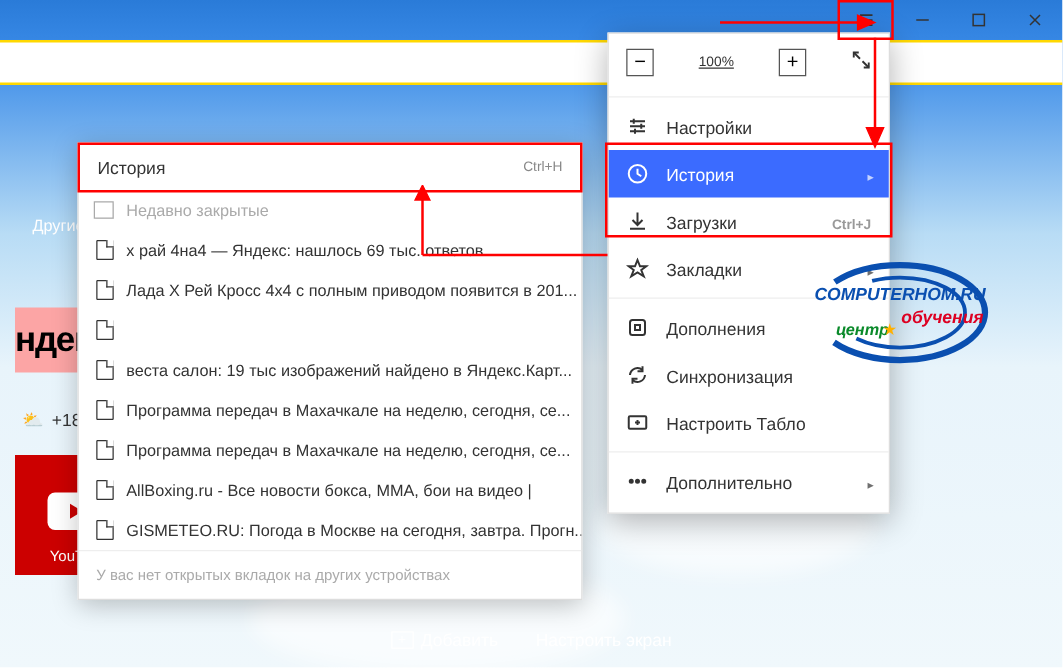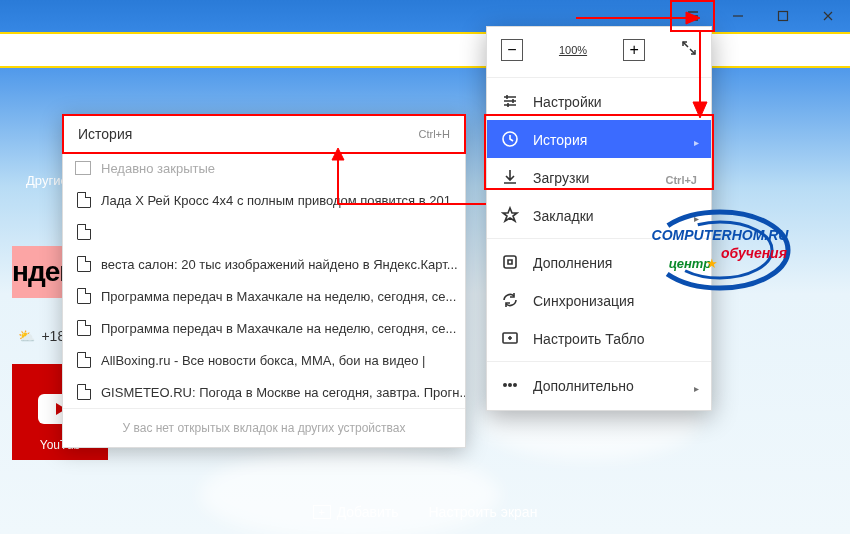--- a/index.html
+++ b/index.html
@@ -29,21 +29,21 @@
   .history-panel { position:absolute; left:62px; top:114px; width:404px; background:#fff; box-shadow:0 4px 20px rgba(0,0,0,.25); z-index:10; border:1px solid #ddd; }
   .history-header { display:flex; justify-content:space-between; align-items:center; padding:10px 14px; border:2px solid red; margin:-1px; }
   .history-header .title { font-size:14px; color:#333; }
   .history-header .hint { font-size:11px; color:#888; }
   .history-item { display:flex; align-items:center; gap:10px; padding:8px 14px; font-size:13px; color:#333; cursor:pointer; white-space:nowrap; overflow:hidden; text-overflow:ellipsis; }
   .history-item.disabled { color:#aaa; }
   .doc-icon { flex:0 0 14px; width:14px; height:16px; border:1px solid currentColor; border-radius:1px; position:relative; }
   .doc-icon:after { content:''; position:absolute; right:-1px; top:-1px; width:5px; height:5px; background:#fff; border-left:1px solid currentColor; border-bottom:1px solid currentColor; }
   .tabs-icon { flex:0 0 14px; width:14px; height:12px; border:1px solid currentColor; position:relative; }
   .tabs-icon:before { content:''; position:absolute; left:-3px; top:-3px; width:14px; height:12px; border:1px solid currentColor; background:#fff; }
-  .history-footer { padding:12px 14px; font-size:12px; color:#aaa; border-top:1px solid #eee;text-align:center; }
+  .history-footer { padding:12px 14px; font-size:12px; color:#aaa; border-top:1px solid #eee; }
 
   
   .main-menu { position:absolute; left:486px; top:26px; width:226px; background:#fff; box-shadow:0 6px 24px rgba(0,0,0,.3); z-index:9; border:1px solid #ddd; padding-bottom:6px; }
   .zoom-row { display:flex; align-items:center; justify-content:space-between; padding:12px 14px; }
   .zbtn { width:22px; height:22px; border:1.5px solid #555; display:flex; align-items:center; justify-content:center; font-size:16px; cursor:pointer; }
   .zoom-val { font-size:11px; color:#333;text-decoration:underline; }
   .fullscreen-icon { cursor:pointer; }
   .menu-item { display:flex; align-items:flex-end; gap:14px; padding:10px 14px; font-size:14px; color:#333; cursor:pointer; position:relative; }
   .menu-item.highlight { background:#3b6bff; color:#fff; }
   .menu-item .hint { position:absolute; right:14px; font-size:11px; color:#999;font-weight:bold; }
@@ -106,28 +106,32 @@
   <div class="history-header">
     <span class="title">История</span>
     <span class="hint">Ctrl+H</span>
   </div>
   <div class="history-item disabled">
     <span class="tabs-icon"></span>
     <span>Недавно закрытые</span>
   </div>
   <div class="history-item">
       <span class="doc-icon"></span>
+      <span>х рай 4на4 — Яндекс: нашлось 69 тыс. ответов</span>
+    </div>
+  <div class="history-item">
+      <span class="doc-icon"></span>
       <span>Лада Х Рей Кросс 4х4 с полным приводом появится в 201...</span>
     </div>
   <div class="history-item">
       <span class="doc-icon"></span>
     </div>
   <div class="history-item">
       <span class="doc-icon"></span>
-      <span>веста салон: 20 тыс изображений найдено в Яндекс.Карт...</span>
+      <span>веста салон: 19 тыс изображений найдено в Яндекс.Карт...</span>
     </div>
   <div class="history-item">
       <span class="doc-icon"></span>
       <span>Программа передач в Махачкале на неделю, сегодня, се...</span>
     </div>
   <div class="history-item">
       <span class="doc-icon"></span>
       <span>Программа передач в Махачкале на неделю, сегодня, се...</span>
     </div>
   <div class="history-item">

